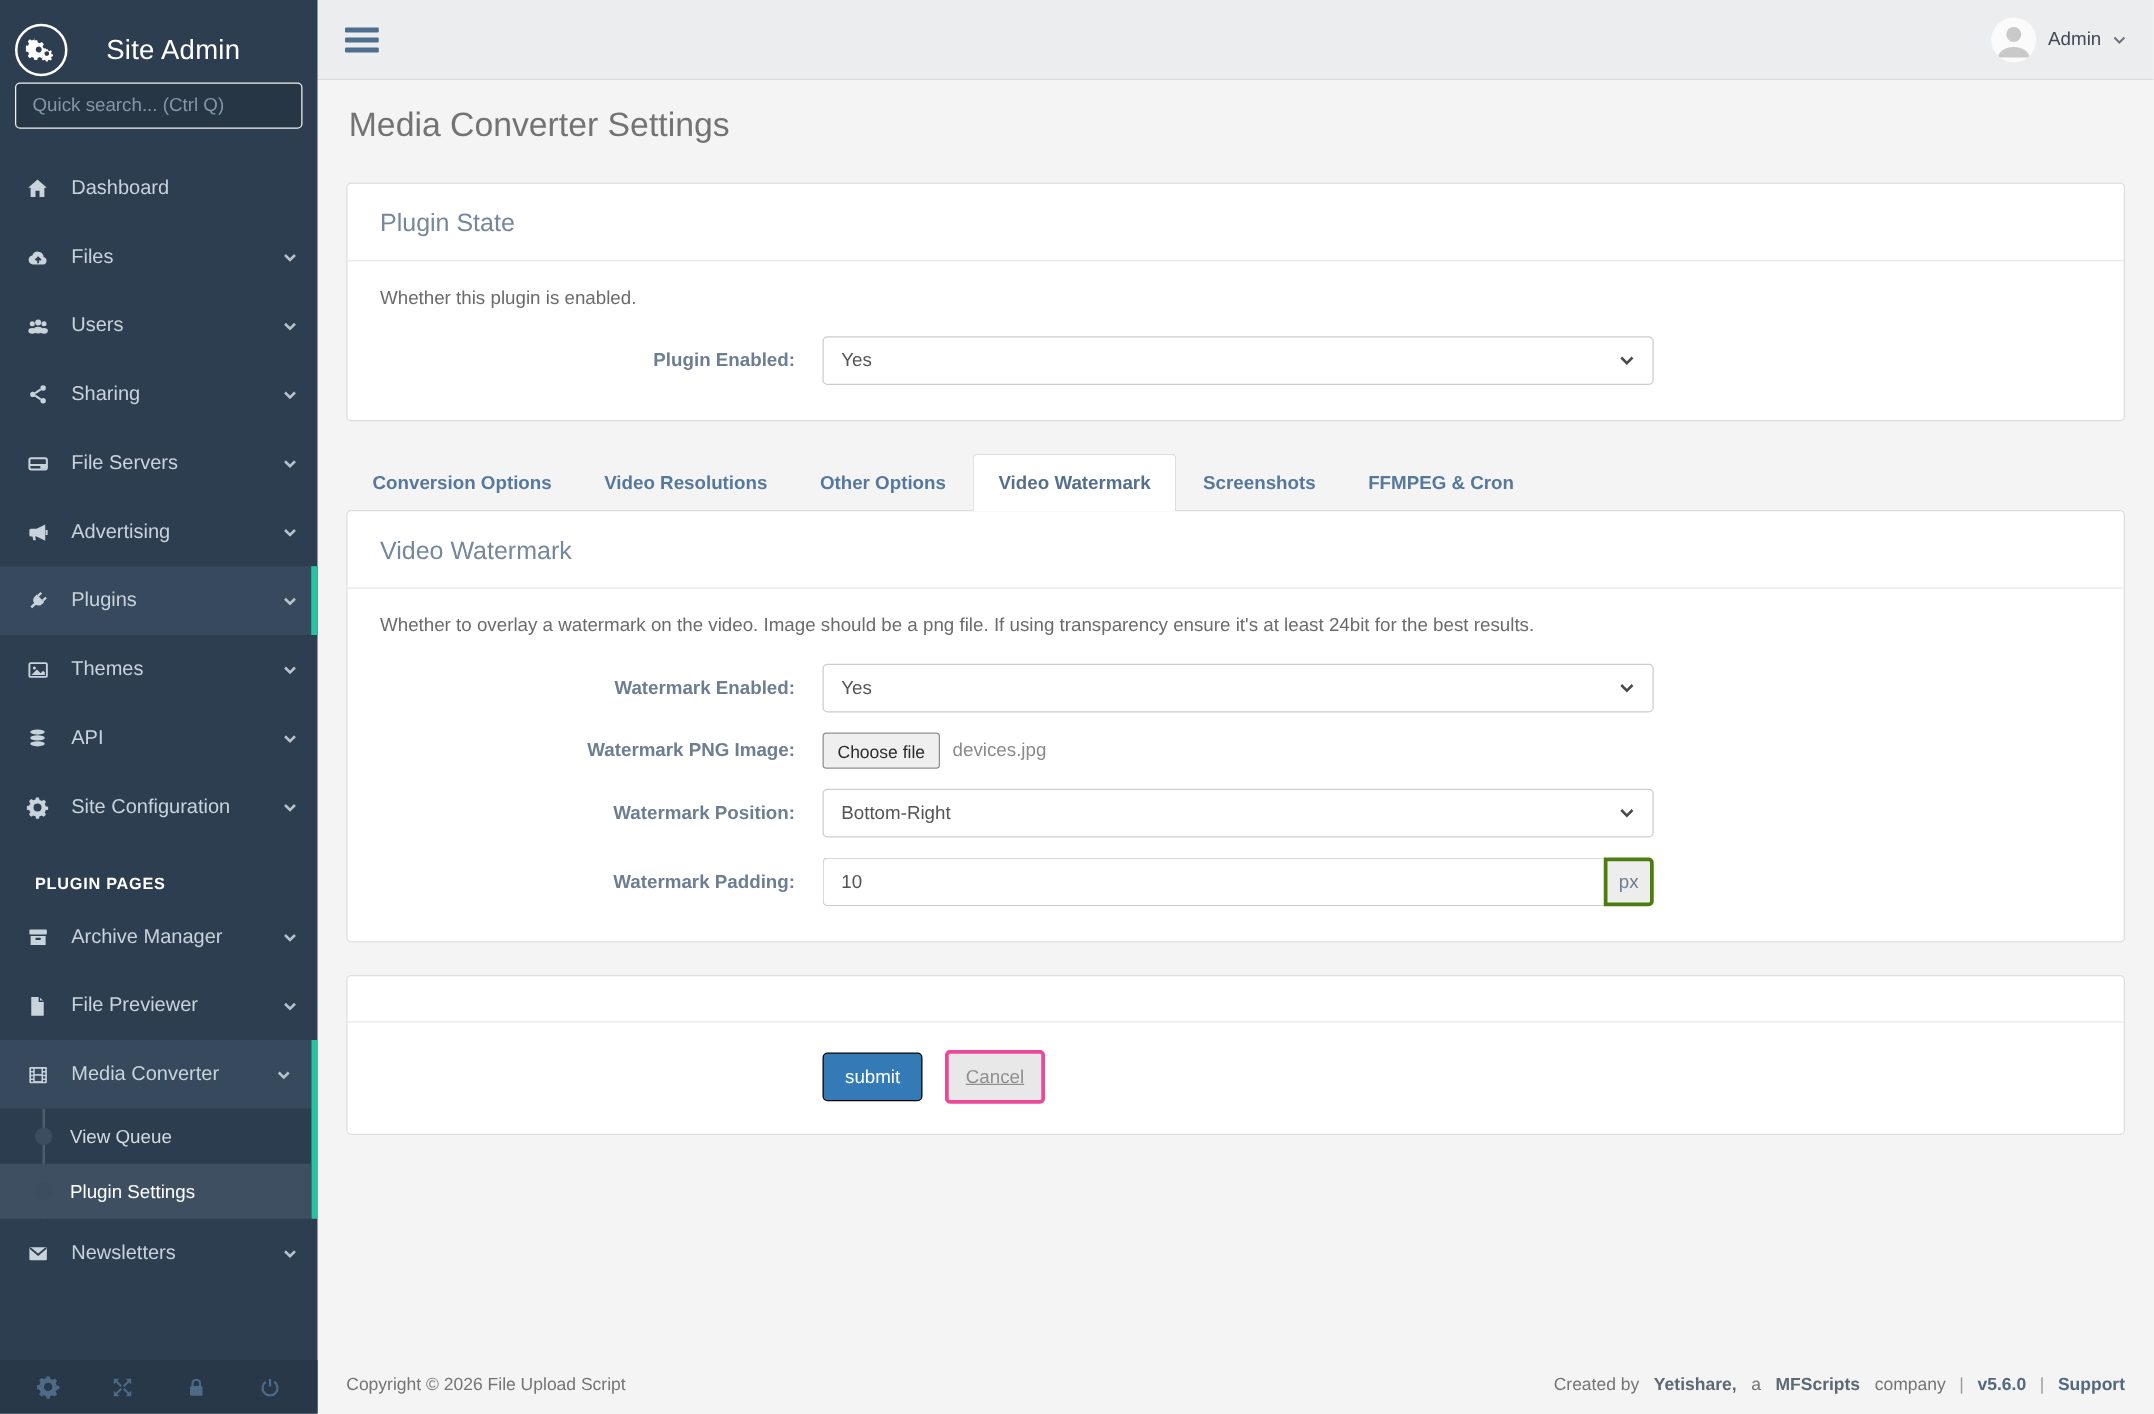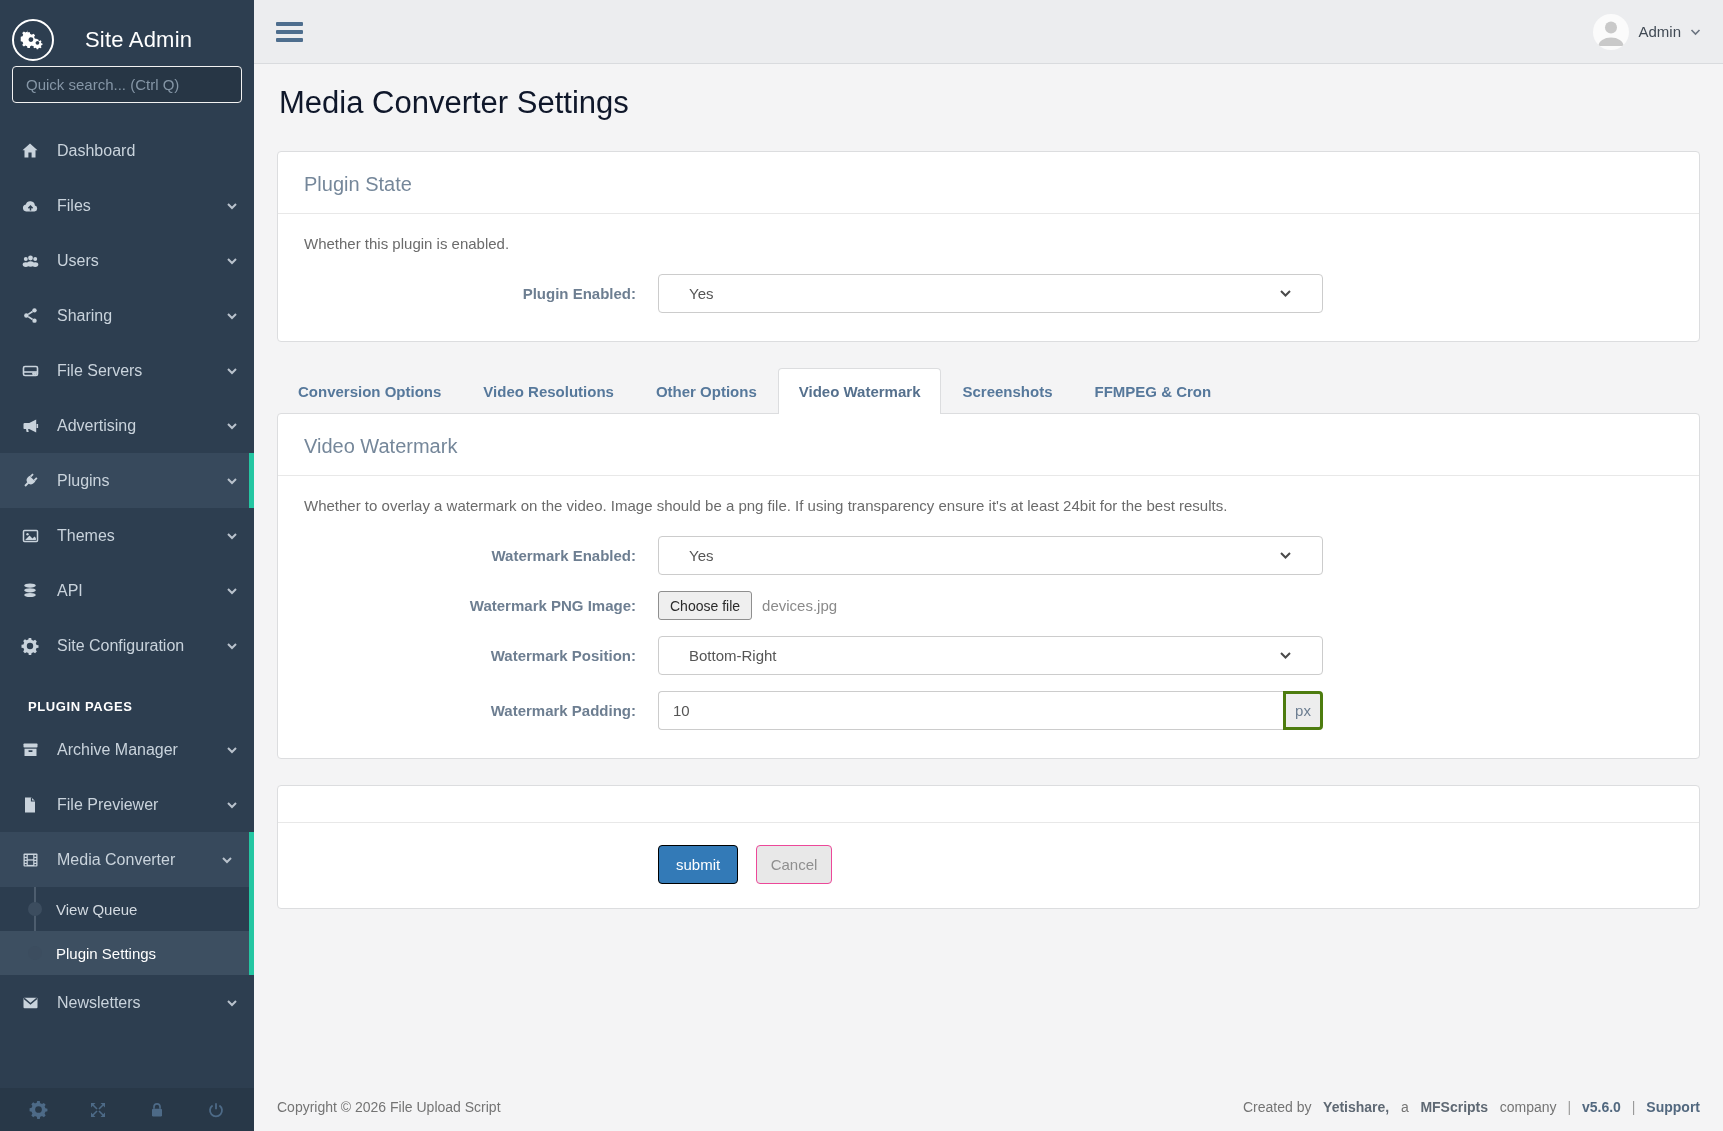--- a/index.html
+++ b/index.html
@@ -37,55 +37,55 @@
   
   .main { flex:1; display:flex; flex-direction:column; height:1131px; }
   .topbar { height:64px; background:#ecedef; border-bottom:1px solid #d9dbde; display:flex; align-items:center; padding:0 22px;gap:20px; }
   .hamburger { cursor:pointer; display:flex; flex-direction:column; gap:4px; }
   .hamburger span { display:block; width:27px; height:4px; border-radius:1px; background:#4e6e8e; }
   .topbar-right { margin-left:auto; display:flex; align-items:center; gap:9px; cursor:pointer; }
   .avatar { width:36px; height:36px; border-radius:50%; background:#fbfbfb; overflow:hidden; display:flex; align-items:flex-end; justify-content:center; }
   .admin-label { font-size:15px; color:#414a54; }
 
   .content { flex:1; overflow:hidden; padding:0 23px; }
-  h1.page-title { font-size:31px; font-weight:400; color:#0f172a; margin:21px 0 30px 2px; }
+  h1.page-title { font-size:27px; font-weight:400; color:#737373; margin:21px 0 30px 2px; }
 
   .panel { background:#fff; border:1px solid #dcdddf; border-radius:4px; }
   .panel-head { padding:21px 26px 0 26px; }
   .panel-title { font-size:20px; font-weight:400; color:#75879a; }
   .panel-rule { border:none; border-top:1px solid #e8e8e8; margin-top:17px; }
   .panel-body { padding:21px 26px 24px 26px; }
   .desc { font-size:15px; color:#6b6b6b; margin-bottom:22px; }
 
   .form-row { display:flex; align-items:center; margin-bottom:16px; }
   .form-row:last-child { margin-bottom:4px; }
   .flabel { width:332px; margin-right:22px; text-align:right; font-weight:bold; font-size:15px; color:#6d7e91; flex:none; }
   .fctrl { width:665px; display:flex; align-items:center; }
 
-  .select { width:100%; height:39px; border:1px solid #ccc; border-radius:4px; background:#fff; display:flex; align-items:center; padding:0 30px; font-size:15px; color:#555; cursor:pointer; }
+  .select { width:100%; height:39px; border:1px solid #ccc; border-radius:4px; background:#fff; display:flex; align-items:center; padding:0 14px; font-size:15px; color:#555; cursor:pointer; }
   .select .sel-chev { margin-left:auto; display:flex; }
 
   .choose-btn { height:29px; padding:0 11px; background:#efefef; border:1px solid #8f8f8f; border-radius:3px; font-size:14px; color:#2b2b2b; cursor:pointer; font-family:"Liberation Sans",sans-serif; }
   .file-name { margin-left:10px; font-size:15px; color:#8a8a8a; }
 
   .input-group { display:flex; width:100%; }
   .input-group input { flex:1; height:39px; border:1px solid #ccc; border-right:none; border-radius:4px 0 0 4px; padding:0 14px; font-size:15px; color:#555; font-family:"Liberation Sans",sans-serif; outline:none; }
   .addon { width:40px; height:39px; background:#ededed; border:3px solid #4d7c0f; border-radius:0 4px 4px 0; display:flex; align-items:center; justify-content:center; font-size:15px; color:#6d7e91; }
 
   .tabs { display:flex; margin-top:26px; position:relative; z-index:2; }
   .tab { height:45px; line-height:45px; padding:0 20px; font-size:15px; font-weight:bold; color:#56789b; cursor:pointer; border:1px solid transparent; border-bottom:none; }
   .tab.active { background:#fff; border-color:#dcdddf; border-radius:4px 4px 0 0; margin-bottom:-1px; color:#55708d; height:46px; }
   .tab-panel { position:relative; z-index:1; }
 
   .actions-panel { margin-top:26px; }
   .actions-top { height:36px; }
   .actions-body { padding:22px 26px 24px 380px; }
   .btn { display:inline-block; font-size:15px; border-radius:4px; cursor:pointer; font-family:"Liberation Sans",sans-serif; }
   .btn-primary { background:#337ab7; border:1px solid #000000; color:#fff; padding:10px 17px; }
-  .btn-cancel { background:#e8e8e8; border:1px solid #ec4899; color:#8f8f8f; padding:10px 14px; margin-left:13px; }
+  .btn-cancel { background:#e8e8e8; border:3px solid #ec4899; color:#8f8f8f; padding:10px 14px; margin-left:13px;text-decoration:underline; }
 
   .footer { height:48px; display:flex; align-items:center; justify-content:space-between; padding:0 23px; font-size:14px; color:#747474; }
   .footer .b { font-weight:bold; color:#5e6873; }
   .footer .bv { font-weight:bold; color:#52687f; }
   .footer .sep { color:#9a9a9a; margin:0 7px; }
   .footer-right span { white-space:pre; }
   a.plain { text-decoration:none; }
 </style>
 </head>
 <body>

